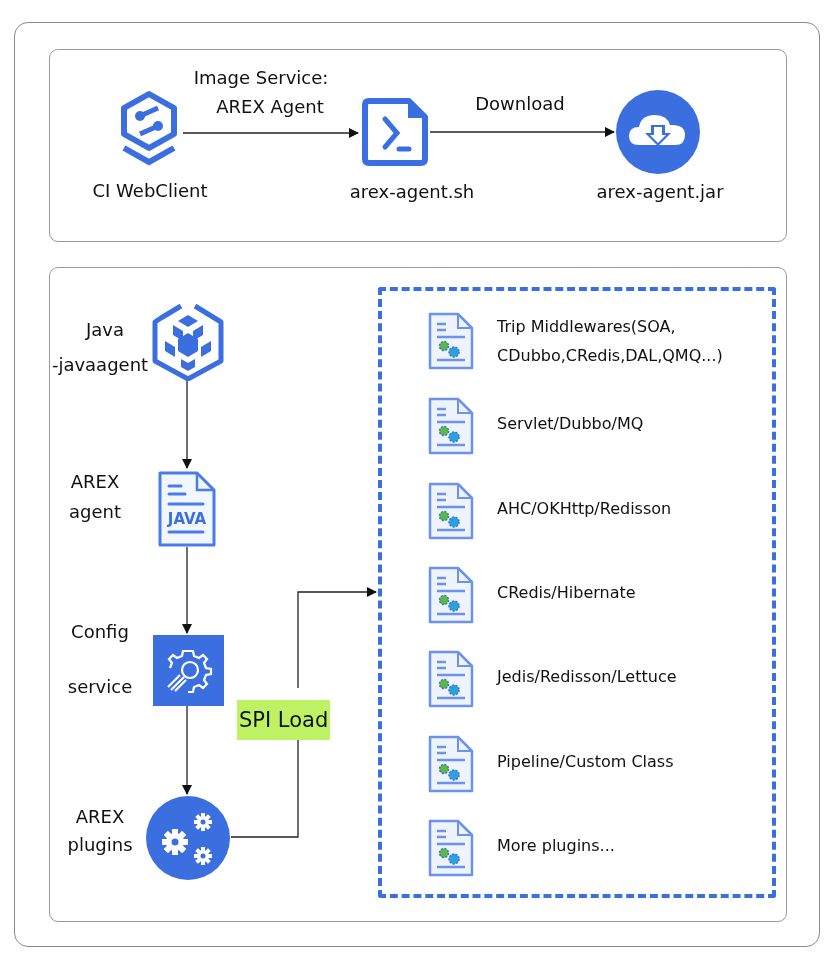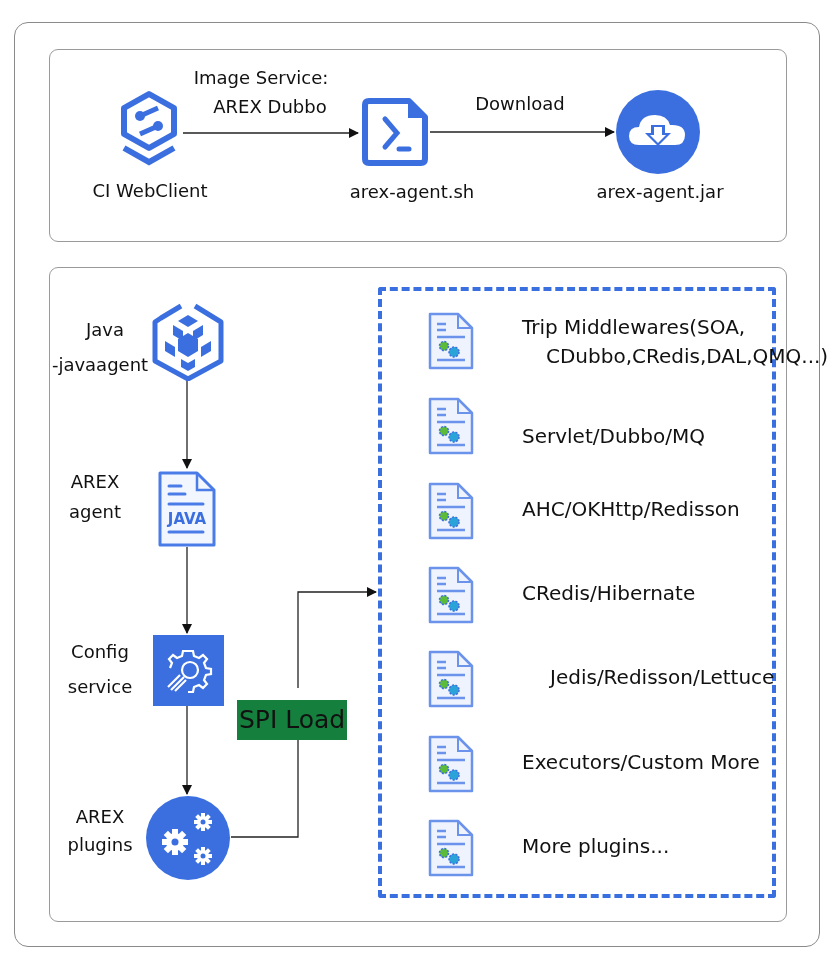--- a/index.html
+++ b/index.html
@@ -7,21 +7,21 @@
          font-family:"DejaVu Sans", "Liberation Sans", sans-serif; color:#111; }
   .abs { position:absolute; }
   .frame { position:absolute; left:14px; top:22px; width:806px; height:925px;
            border:1.5px solid #8a8a8a; border-radius:14px; box-sizing:border-box; }
   .panel { position:absolute; border:1.5px solid #9a9a9a; border-radius:9px; box-sizing:border-box; }
   .panel-top { left:49px; top:49px; width:738px; height:193px; }
   .panel-bottom { left:49px; top:267px; width:738px; height:655px; }
   .dashed { position:absolute; left:378px; top:287px; width:398px; height:611px;
             border:4px dashed #3a6fe0; border-radius:3px; box-sizing:border-box; }
   .lbl { position:absolute; font-size:18px; line-height:24px; text-align:center; white-space:nowrap; }
-  .plugin-text { position:absolute; font-size:20px; line-height:26px; white-space:nowrap; left:522px; }
+  .plugin-text { position:absolute; font-size:16px; line-height:26px; white-space:nowrap; left:497px; }
   svg.lines { position:absolute; left:0; top:0; }
   .icon { position:absolute; }
 </style>
 </head>
 <body>
 
 <div class="frame"></div>
 <div class="panel panel-top"></div>
 <div class="panel panel-bottom"></div>
 <div class="dashed"></div>
@@ -44,21 +44,21 @@
 <svg class="icon" style="left:118px;top:90px" width="62" height="78" viewBox="0 0 62 78">
   <path d="M31 4 L56 18 L56 44 L31 58 L6 44 L6 18 Z" fill="none" stroke="#3b6fe0" stroke-width="6" stroke-linejoin="round"></path>
   <path d="M6 58 L31 72 L56 58" fill="none" stroke="#3b6fe0" stroke-width="6"></path>
   <circle cx="22" cy="26" r="5" fill="#3b6fe0"></circle>
   <circle cx="40" cy="36" r="5" fill="#3b6fe0"></circle>
   <path d="M22 26 L40 18 M40 36 L22 44" stroke="#3b6fe0" stroke-width="5"></path>
 </svg>
 <div class="lbl" style="left:70px;top:179px;width:160px">CI WebClient</div>
 
 <div class="lbl" style="left:181px;top:66px;width:160px">Image Service:</div>
-<div class="lbl" style="left:190px;top:95px;width:160px">AREX Dubbo</div>
+<div class="lbl" style="left:190px;top:95px;width:160px">AREX Agent</div>
 
 <svg class="icon" style="left:361px;top:97px" width="68" height="70" viewBox="0 0 68 70">
   <path d="M8 4 L48 4 L64 20 L64 62 Q64 66 60 66 L8 66 Q4 66 4 62 L4 8 Q4 4 8 4 Z" fill="#fff" stroke="#3b6fe0" stroke-width="6" stroke-linejoin="round"></path>
   <path d="M48 4 L48 20 L64 20" fill="#3b6fe0" stroke="#3b6fe0" stroke-width="2"></path>
   <path d="M24 22 L36 36 L24 50" fill="none" stroke="#3b6fe0" stroke-width="5" stroke-linecap="round"></path>
   <line x1="38" y1="52" x2="48" y2="52" stroke="#3b6fe0" stroke-width="5" stroke-linecap="round"></line>
 </svg>
 <div class="lbl" style="left:332px;top:180px;width:160px">arex-agent.sh</div>
 
 <div class="lbl" style="left:440px;top:92px;width:160px">Download</div>
@@ -95,21 +95,21 @@
     <path d="M3 3 L40 3 L57 20 L57 75 L3 75 Z" fill="#f2f6ff" stroke="#4a7ce8" stroke-width="3" stroke-linejoin="round"></path>
     <path d="M40 3 L40 20 L57 20" fill="none" stroke="#4a7ce8" stroke-width="2.5"></path>
     <line x1="12" y1="16" x2="24" y2="16" stroke="#4a7ce8" stroke-width="3" stroke-linecap="round"></line>
     <line x1="12" y1="24" x2="28" y2="24" stroke="#4a7ce8" stroke-width="3" stroke-linecap="round"></line>
     <line x1="12" y1="34" x2="46" y2="34" stroke="#4a7ce8" stroke-width="3" stroke-linecap="round"></line>
     <line x1="12" y1="62" x2="46" y2="62" stroke="#4a7ce8" stroke-width="3" stroke-linecap="round"></line>
   </svg>
   <span style="position:absolute;left:0;top:40px;width:60px;text-align:center;color:#3b6fe0;font-weight:bold;font-size:15px;font-family:'DejaVu Sans',sans-serif">JAVA</span>
 </div>
 
-<div class="lbl" style="left:55px;top:640px;width:90px">Config</div>
+<div class="lbl" style="left:55px;top:620px;width:90px">Config</div>
 <div class="lbl" style="left:55px;top:675px;width:90px">service</div>
 
 <svg class="icon" style="left:153px;top:635px" width="71" height="71" viewBox="0 0 71 71">
   <rect x="0" y="0" width="71" height="71" fill="#3b6fe0"></rect>
   <g fill="none" stroke="#fff" stroke-width="2.2">
     <path d="M35 16 L40 16 L41 21 L46 23 L50 20 L54 24 L51 28 L53 33 L58 34 L58 39 L53 40 L51 45 L54 49 L50 53 L46 50 L41 52 L40 57 L35 57"></path>
     <path d="M35 16 L30 16 L29 21 L24 23 L20 20 L16 24 L19 28 L17 33"></path>
     <circle cx="37" cy="35" r="8"></circle>
     <line x1="31" y1="42" x2="18" y2="55"></line>
     <line x1="27" y1="40" x2="15" y2="52"></line>
@@ -143,53 +143,53 @@
       <rect x="-2" y="-9" width="4" height="18" transform="rotate(45)"></rect>
       <rect x="-2" y="-9" width="4" height="18" transform="rotate(-45)"></rect>
       <circle r="6"></circle>
     </g>
   </g>
   <circle cx="30" cy="47" r="3.5" fill="#3b6fe0"></circle>
   <circle cx="58" cy="27" r="2.5" fill="#3b6fe0"></circle>
   <circle cx="58" cy="61" r="2.5" fill="#3b6fe0"></circle>
 </svg>
 
-<div class="abs" style="left:237px;top:700px;font-size:25px;line-height:40px;background:#15803d;padding:0 2px;white-space:nowrap">SPI Load</div>
+<div class="abs" style="left:237px;top:700px;font-size:21px;line-height:40px;background:#bef264;padding:0 2px;white-space:nowrap">SPI Load</div>
 
 <div id="plugin-list">
     <div>
       <div class="icon" style="left: 428px; top: 312px;">
   <svg width="46" height="58" viewBox="0 0 46 58">
     <path d="M2 2 L30 2 L44 16 L44 56 L2 56 Z" fill="#eef3fe" stroke="#6b93ec" stroke-width="2.5" stroke-linejoin="round"></path>
     <path d="M30 2 L30 16 L44 16" fill="none" stroke="#6b93ec" stroke-width="2"></path>
     <line x1="9" y1="12" x2="18" y2="12" stroke="#6b93ec" stroke-width="2.5"></line>
     <line x1="9" y1="18" x2="18" y2="18" stroke="#6b93ec" stroke-width="2.5"></line>
     <line x1="9" y1="25" x2="37" y2="25" stroke="#6b93ec" stroke-width="2.5"></line>
     <line x1="9" y1="48" x2="37" y2="48" stroke="#6b93ec" stroke-width="2.5"></line>
     <circle cx="16" cy="34" r="4.5" fill="#5dbb3a" stroke="#3b6fe0" stroke-width="1.5" stroke-dasharray="2 1.5"></circle>
     <circle cx="26" cy="40" r="5" fill="#2aa4d8" stroke="#3b6fe0" stroke-width="1.5" stroke-dasharray="2 1.5"></circle>
   </svg>
 </div>
       <div class="plugin-text" style="top: 314px;">Trip Middlewares(SOA,</div>
-      <div class="plugin-text" style="top: 343px; margin-left: 24px;">CDubbo,CRedis,DAL,QMQ...)</div>
+      <div class="plugin-text" style="top: 343px;">CDubbo,CRedis,DAL,QMQ...)</div>
     </div>
     <div>
       <div class="icon" style="left: 428px; top: 397px;">
   <svg width="46" height="58" viewBox="0 0 46 58">
     <path d="M2 2 L30 2 L44 16 L44 56 L2 56 Z" fill="#eef3fe" stroke="#6b93ec" stroke-width="2.5" stroke-linejoin="round"></path>
     <path d="M30 2 L30 16 L44 16" fill="none" stroke="#6b93ec" stroke-width="2"></path>
     <line x1="9" y1="12" x2="18" y2="12" stroke="#6b93ec" stroke-width="2.5"></line>
     <line x1="9" y1="18" x2="18" y2="18" stroke="#6b93ec" stroke-width="2.5"></line>
     <line x1="9" y1="25" x2="37" y2="25" stroke="#6b93ec" stroke-width="2.5"></line>
     <line x1="9" y1="48" x2="37" y2="48" stroke="#6b93ec" stroke-width="2.5"></line>
     <circle cx="16" cy="34" r="4.5" fill="#5dbb3a" stroke="#3b6fe0" stroke-width="1.5" stroke-dasharray="2 1.5"></circle>
     <circle cx="26" cy="40" r="5" fill="#2aa4d8" stroke="#3b6fe0" stroke-width="1.5" stroke-dasharray="2 1.5"></circle>
   </svg>
 </div>
-      <div class="plugin-text" style="top: 411px; margin-top: 12px;">Servlet/Dubbo/MQ</div>
+      <div class="plugin-text" style="top: 411px;">Servlet/Dubbo/MQ</div>
     </div>
     <div>
       <div class="icon" style="left: 428px; top: 482px;">
   <svg width="46" height="58" viewBox="0 0 46 58">
     <path d="M2 2 L30 2 L44 16 L44 56 L2 56 Z" fill="#eef3fe" stroke="#6b93ec" stroke-width="2.5" stroke-linejoin="round"></path>
     <path d="M30 2 L30 16 L44 16" fill="none" stroke="#6b93ec" stroke-width="2"></path>
     <line x1="9" y1="12" x2="18" y2="12" stroke="#6b93ec" stroke-width="2.5"></line>
     <line x1="9" y1="18" x2="18" y2="18" stroke="#6b93ec" stroke-width="2.5"></line>
     <line x1="9" y1="25" x2="37" y2="25" stroke="#6b93ec" stroke-width="2.5"></line>
     <line x1="9" y1="48" x2="37" y2="48" stroke="#6b93ec" stroke-width="2.5"></line>
@@ -220,36 +220,36 @@
     <path d="M2 2 L30 2 L44 16 L44 56 L2 56 Z" fill="#eef3fe" stroke="#6b93ec" stroke-width="2.5" stroke-linejoin="round"></path>
     <path d="M30 2 L30 16 L44 16" fill="none" stroke="#6b93ec" stroke-width="2"></path>
     <line x1="9" y1="12" x2="18" y2="12" stroke="#6b93ec" stroke-width="2.5"></line>
     <line x1="9" y1="18" x2="18" y2="18" stroke="#6b93ec" stroke-width="2.5"></line>
     <line x1="9" y1="25" x2="37" y2="25" stroke="#6b93ec" stroke-width="2.5"></line>
     <line x1="9" y1="48" x2="37" y2="48" stroke="#6b93ec" stroke-width="2.5"></line>
     <circle cx="16" cy="34" r="4.5" fill="#5dbb3a" stroke="#3b6fe0" stroke-width="1.5" stroke-dasharray="2 1.5"></circle>
     <circle cx="26" cy="40" r="5" fill="#2aa4d8" stroke="#3b6fe0" stroke-width="1.5" stroke-dasharray="2 1.5"></circle>
   </svg>
 </div>
-      <div class="plugin-text" style="top: 664px; margin-left: 28px;">Jedis/Redisson/Lettuce</div>
+      <div class="plugin-text" style="top: 664px;">Jedis/Redisson/Lettuce</div>
     </div>
     <div>
       <div class="icon" style="left: 428px; top: 735px;">
   <svg width="46" height="58" viewBox="0 0 46 58">
     <path d="M2 2 L30 2 L44 16 L44 56 L2 56 Z" fill="#eef3fe" stroke="#6b93ec" stroke-width="2.5" stroke-linejoin="round"></path>
     <path d="M30 2 L30 16 L44 16" fill="none" stroke="#6b93ec" stroke-width="2"></path>
     <line x1="9" y1="12" x2="18" y2="12" stroke="#6b93ec" stroke-width="2.5"></line>
     <line x1="9" y1="18" x2="18" y2="18" stroke="#6b93ec" stroke-width="2.5"></line>
     <line x1="9" y1="25" x2="37" y2="25" stroke="#6b93ec" stroke-width="2.5"></line>
     <line x1="9" y1="48" x2="37" y2="48" stroke="#6b93ec" stroke-width="2.5"></line>
     <circle cx="16" cy="34" r="4.5" fill="#5dbb3a" stroke="#3b6fe0" stroke-width="1.5" stroke-dasharray="2 1.5"></circle>
     <circle cx="26" cy="40" r="5" fill="#2aa4d8" stroke="#3b6fe0" stroke-width="1.5" stroke-dasharray="2 1.5"></circle>
   </svg>
 </div>
-      <div class="plugin-text" style="top: 749px;">Executors/Custom More</div>
+      <div class="plugin-text" style="top: 749px;">Pipeline/Custom Class</div>
     </div>
     <div>
       <div class="icon" style="left: 428px; top: 819px;">
   <svg width="46" height="58" viewBox="0 0 46 58">
     <path d="M2 2 L30 2 L44 16 L44 56 L2 56 Z" fill="#eef3fe" stroke="#6b93ec" stroke-width="2.5" stroke-linejoin="round"></path>
     <path d="M30 2 L30 16 L44 16" fill="none" stroke="#6b93ec" stroke-width="2"></path>
     <line x1="9" y1="12" x2="18" y2="12" stroke="#6b93ec" stroke-width="2.5"></line>
     <line x1="9" y1="18" x2="18" y2="18" stroke="#6b93ec" stroke-width="2.5"></line>
     <line x1="9" y1="25" x2="37" y2="25" stroke="#6b93ec" stroke-width="2.5"></line>
     <line x1="9" y1="48" x2="37" y2="48" stroke="#6b93ec" stroke-width="2.5"></line>

